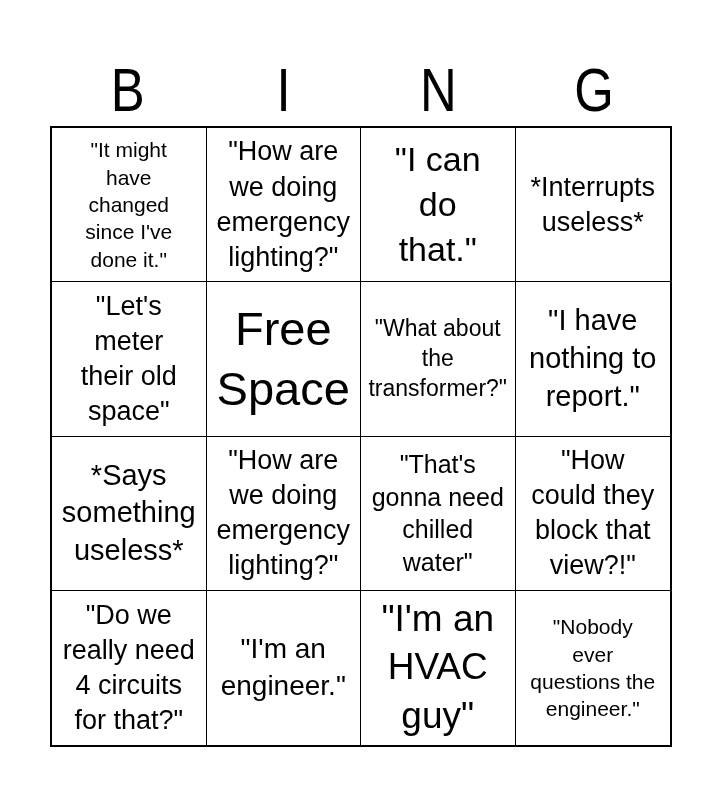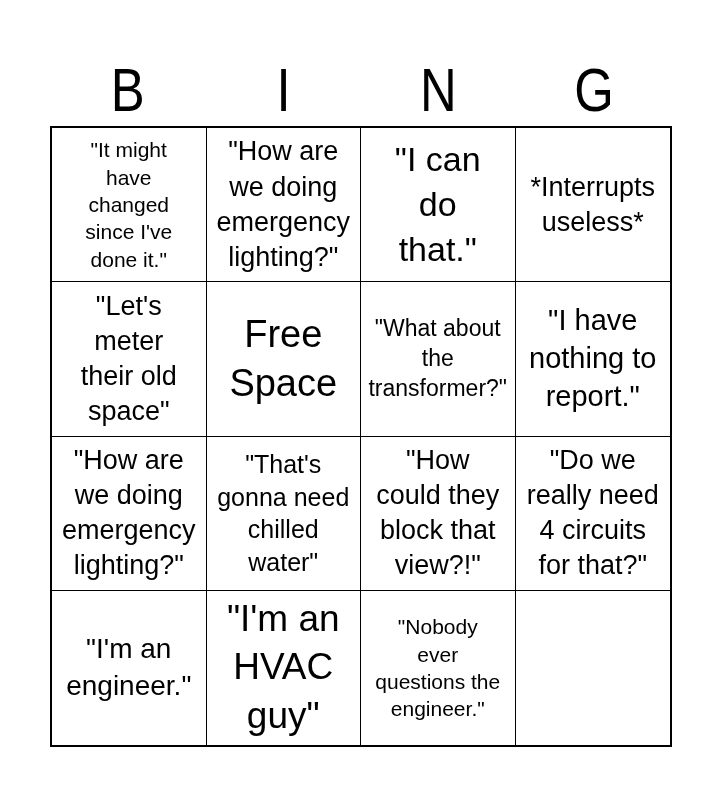--- a/index.html
+++ b/index.html
@@ -73,21 +73,21 @@
 
   
   .f21 { font-size: 21px; }
   .f23 { font-size: 23px; }
   .f25 { font-size: 25px; }
   .f27 { font-size: 27px; }
   .f28 { font-size: 28px; }
   .f29 { font-size: 29px; }
   .f34 { font-size: 34px; line-height: 1.32; }
   .f37 { font-size: 37px; line-height: 1.32; }
-  .f45 { font-size: 38px; line-height: 1.28; }
+  .f45 { font-size: 47px; line-height: 1.28; }
 </style>
 </head>
 <body>
 
 <div class="page">
 
   <div class="header-row">
     <div class="header-letter-cell">
       <span>B</span>
     </div>
@@ -124,20 +124,23 @@
 space"</div>
     <div class="cell f45">Free
 Space</div>
     <div class="cell f23">"What about
 the
 transformer?"</div>
     <div class="cell f29">"I have
 nothing to
 report."</div>
 
+    <div class="cell f29">*Says
+something
+useless*</div>
     <div class="cell f27">"How are
 we doing
 emergency
 lighting?"</div>
     <div class="cell f25">"That's
 gonna need
 chilled
 water"</div>
     <div class="cell f27">"How
 could they

